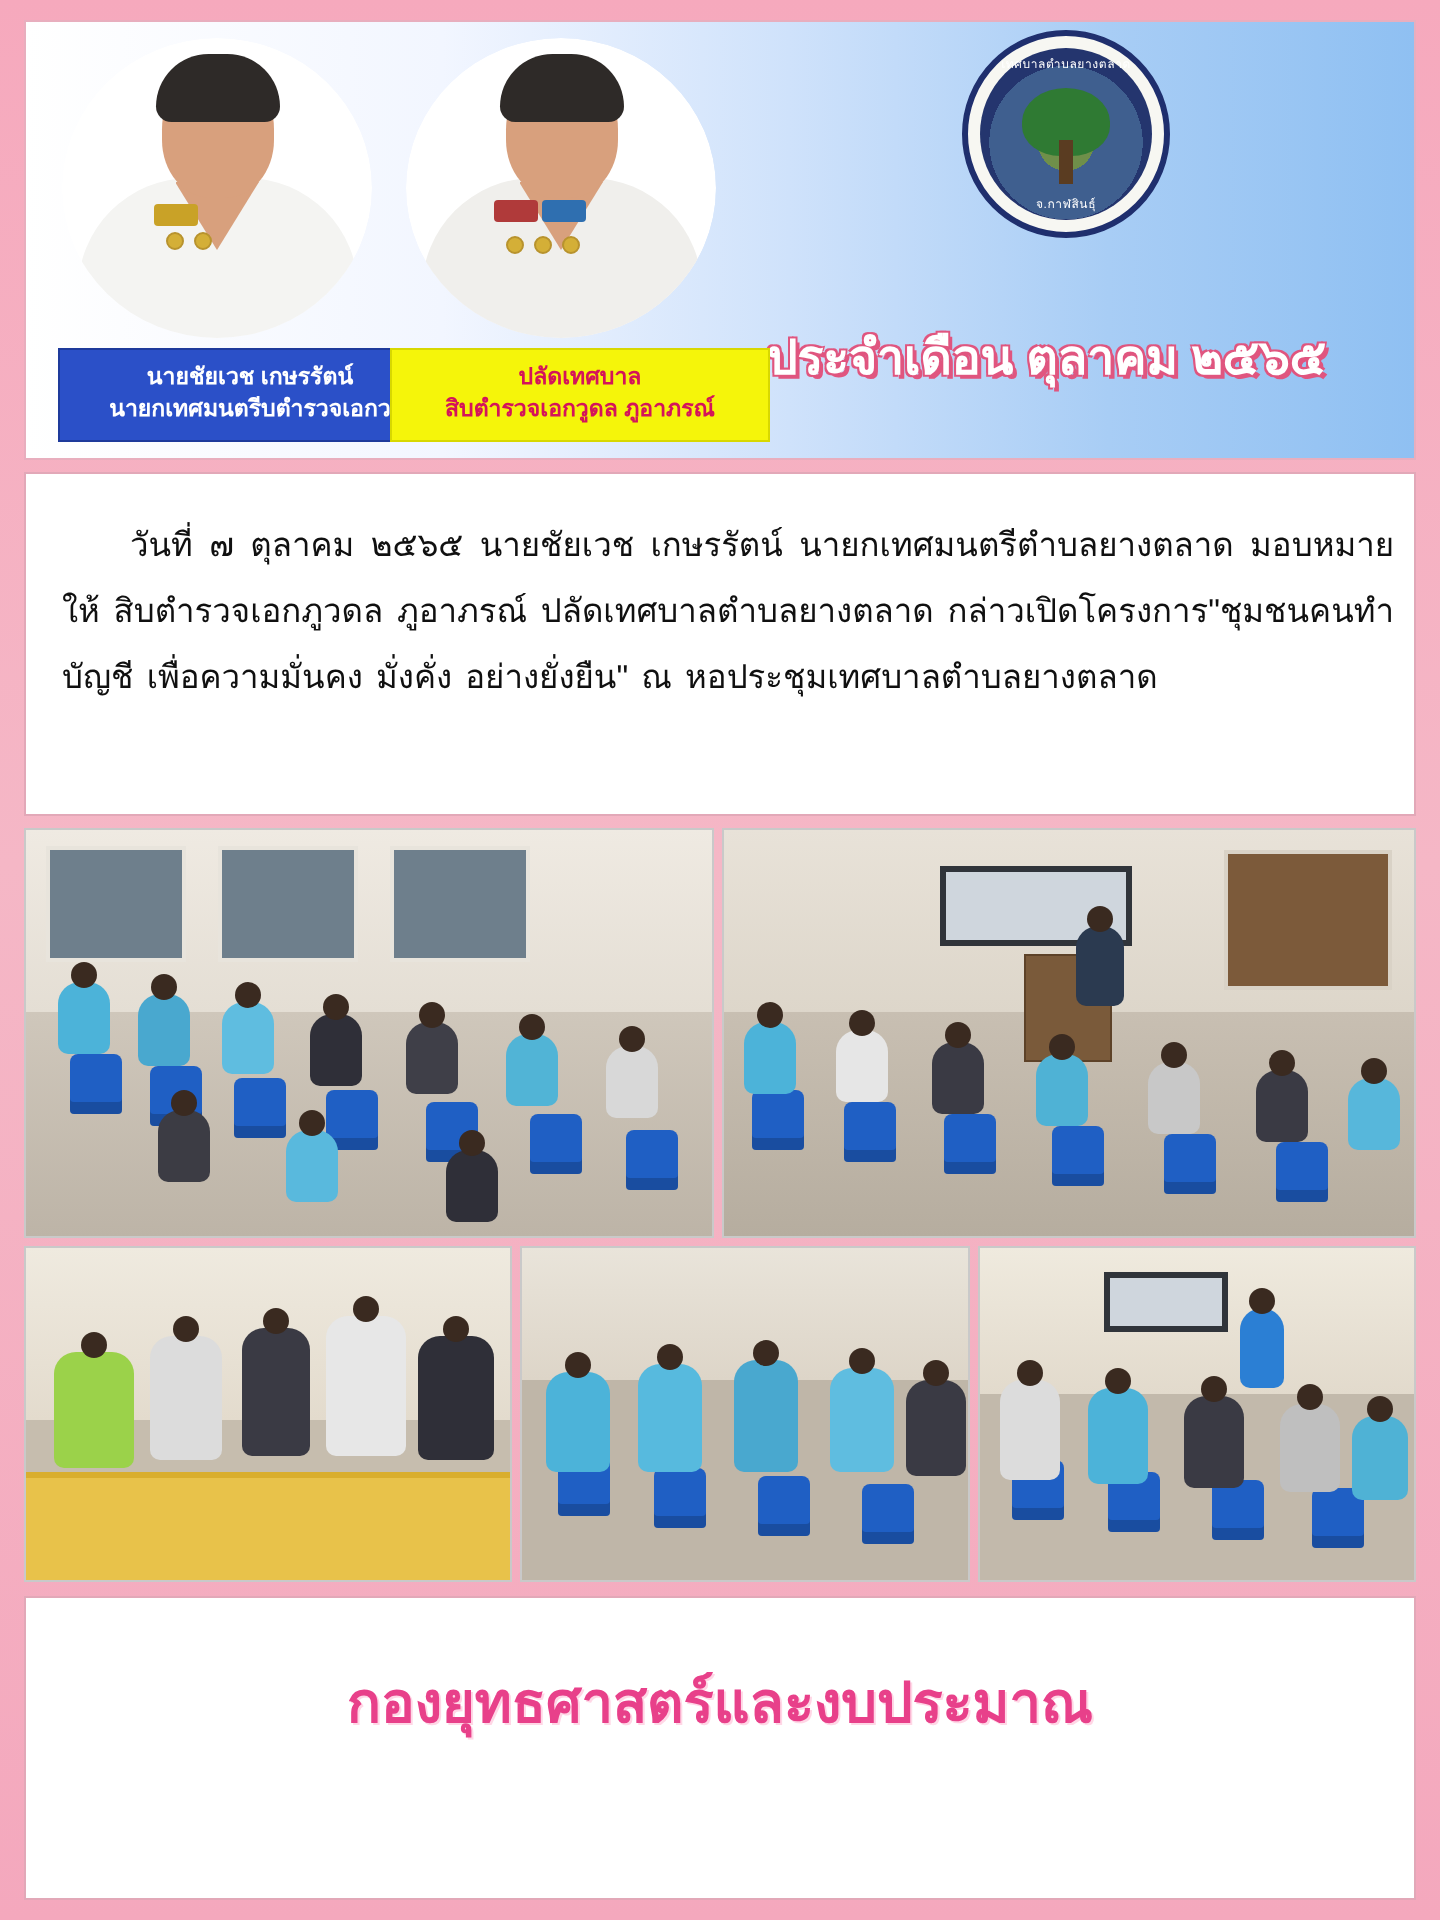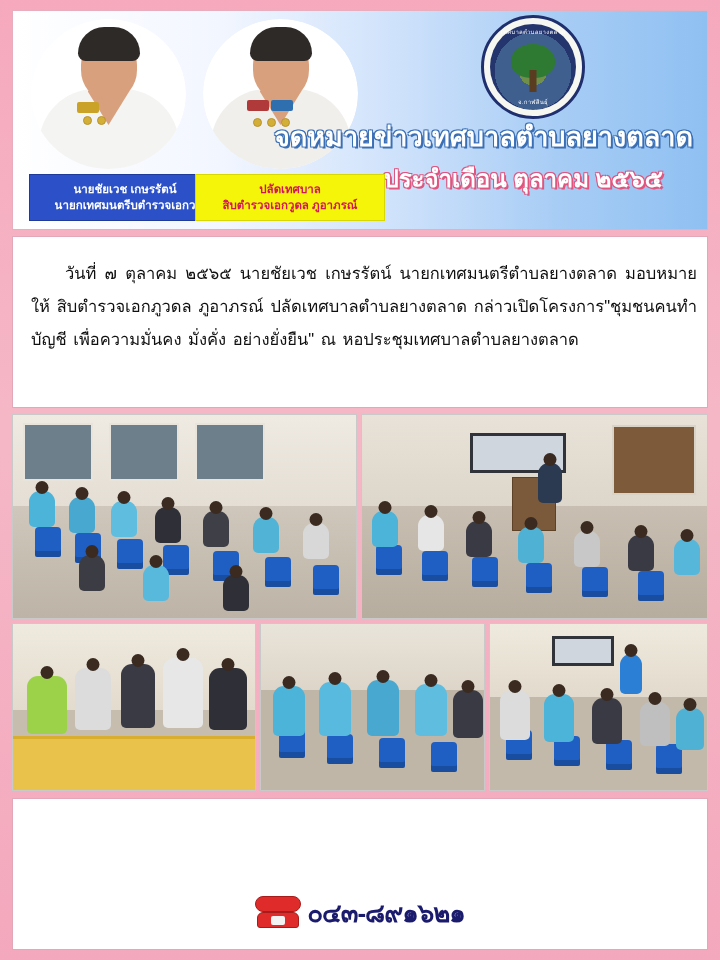--- a/index.html
+++ b/index.html
@@ -276,21 +276,20 @@
 
     <div class="logo-seal">
       <div class="seal-inner">
         <div class="seal-text-top">เทศบาลตำบลยางตลาด</div>
         <div class="seal-tree"></div>
         <div class="seal-trunk"></div>
         <div class="seal-text-bottom">จ.กาฬสินธุ์</div>
       </div>
     </div>
 
-    <div class="title-main">จดหมายข่าวเทศบาลตำบลยางตลาด</div>
     <div class="title-sub">ประจำเดือน ตุลาคม ๒๕๖๕</div>
 
     <div class="nameplate np1">
       <div>นายชัยเวช   เกษรรัตน์</div>
       <div>นายกเทศมนตรีบตำรวจเอกว</div>
     </div>
 
     <div class="nameplate np2">
       <div>ปลัดเทศบาล</div>
       <div>สิบตำรวจเอกวูดล   ภูอาภรณ์</div>
@@ -458,30 +457,23 @@
             <span class="head"></span>
           </div>
         <div class="person" style="left:186px; top:84px; background:#4fb2d5; width:28px; height:42px;">
             <span class="head"></span>
           </div>
       </div>
     </div>
   </div>
 
   <div class="footer">
+    <div class="footer-title">กองยุทธศาสตร์และงบประมาณ</div>
 
     <div class="footer-row">
 
-      <div class="f-item">
-        <div class="phone-icon">
-          <div class="phone-body"></div>
-          <div class="phone-dial"></div>
-          <div class="phone-handle"></div>
-        </div>
-        <div class="phone-num">๐๔๓-๘๙๑๖๒๑</div>
-      </div>
 
 
 
     </div>
   </div>
 
 </div>
 
 </body></html>

